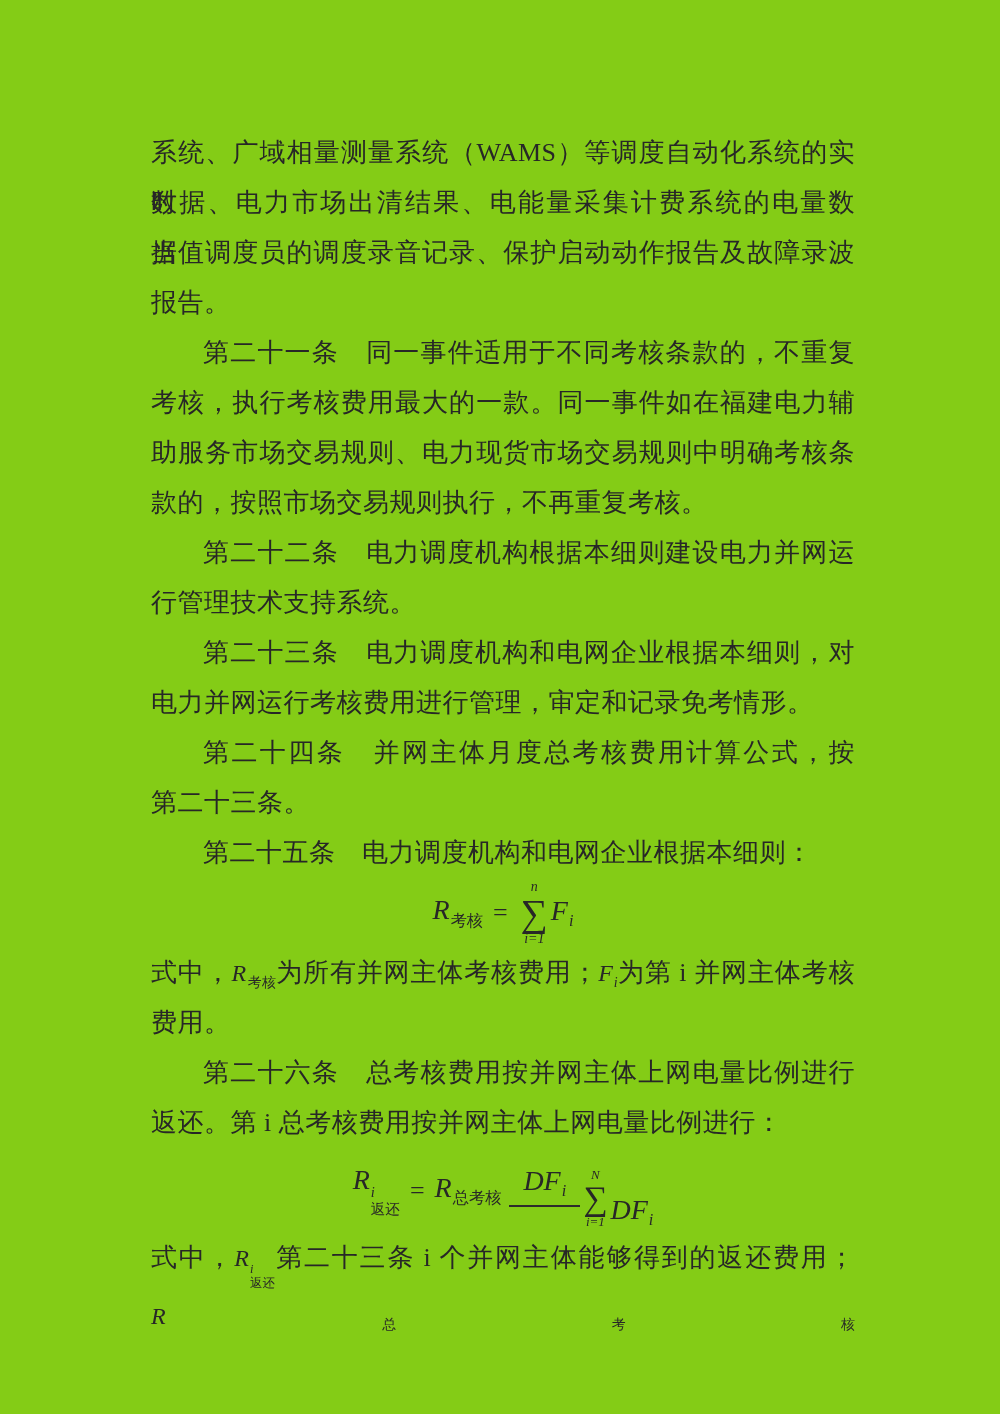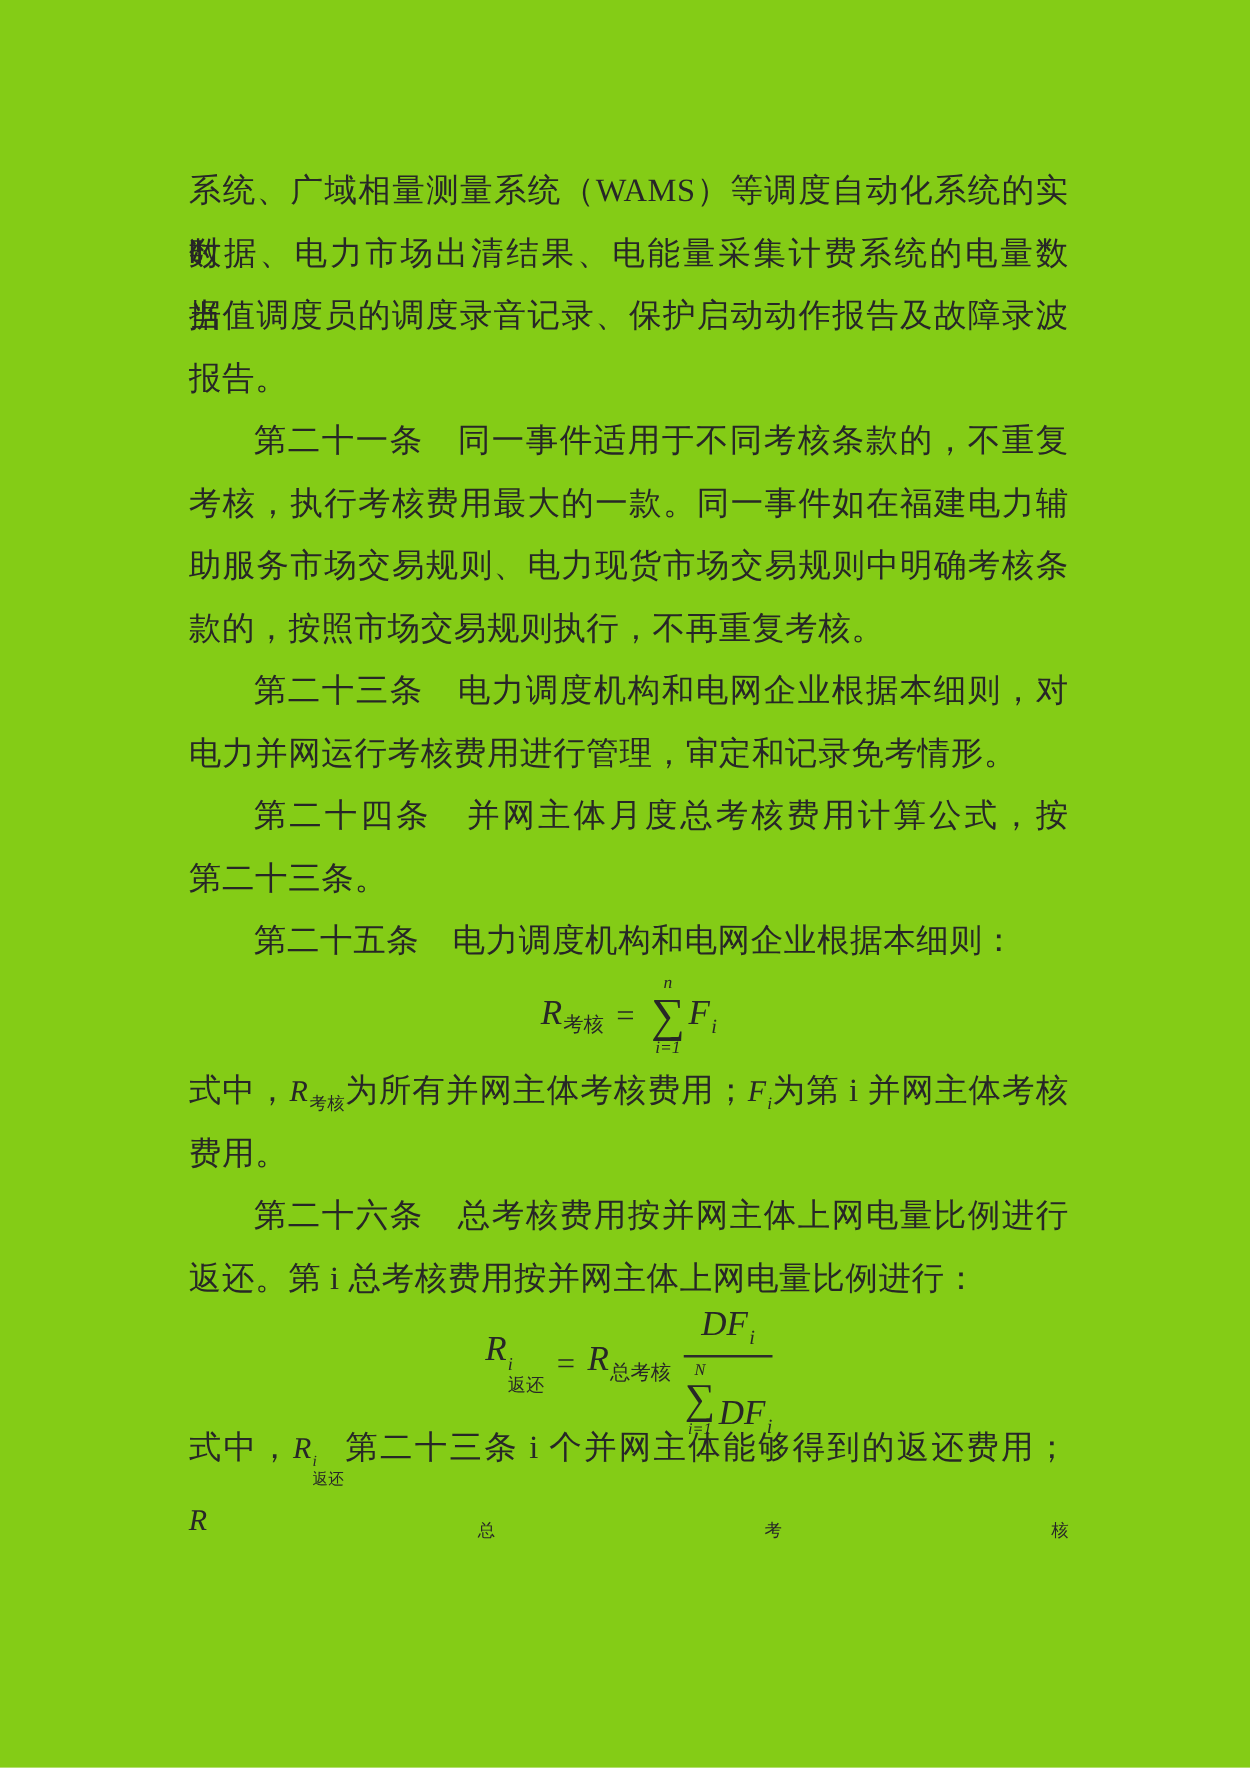--- a/index.html
+++ b/index.html
@@ -81,22 +81,22 @@
     display: inline-flex;
     flex-direction: column;
     align-items: center;
     line-height: 1;
     margin: 0 3px;
   }
   .sumtop, .sumbot { font-size: 14px; font-style: italic; line-height: 1.15; }
   .sumsig { font-size: 38px; line-height: 0.95; font-style: normal; }
   .mfrac {
     display: inline-flex;
-    flex-direction: column;
-    align-items: flex-end;
+    flex-direction: row;
+    align-items: flex-start;
     margin-left: 8px;
     transform: translateY(7px);
   }
   .fnum {
     border-bottom: 2px solid #2c2c2c;
     padding: 0 14px 4px 14px;
     display: inline-flex;
     align-items: center;
     justify-content: center;
   }
@@ -117,20 +117,24 @@
         <div class="line"><span class="txt">系统、广域相量测量系统（WAMS）等调度自动化系统的实时</span></div>
         <div class="line"><span class="txt">数据、电力市场出清结果、电能量采集计费系统的电量数据、</span></div>
         <div class="line"><span class="txt">当值调度员的调度录音记录、保护启动动作报告及故障录波</span></div>
         <div class="line last"><span class="txt">报告。</span></div>
       </div>
       <div class="para">
         <div class="line indent"><span class="txt">第二十一条　同一事件适用于不同考核条款的，不重复</span></div>
         <div class="line"><span class="txt">考核，执行考核费用最大的一款。同一事件如在福建电力辅</span></div>
         <div class="line"><span class="txt">助服务市场交易规则、电力现货市场交易规则中明确考核条</span></div>
         <div class="line last"><span class="txt">款的，按照市场交易规则执行，不再重复考核。</span></div>
+      </div>
+      <div class="para">
+        <div class="line indent"><span class="txt">第二十二条　电力调度机构根据本细则建设电力并网运</span></div>
+        <div class="line last"><span class="txt">行管理技术支持系统。</span></div>
       </div>
       <div class="para">
         <div class="line indent"><span class="txt">第二十三条　电力调度机构和电网企业根据本细则，对</span></div>
         <div class="line last"><span class="txt">电力并网运行考核费用进行管理，审定和记录免考情形。</span></div>
       </div>
       <div class="para">
         <div class="line indent"><span class="txt">第二十四条　并网主体月度总考核费用计算公式，按</span></div>
         <div class="line last"><span class="txt">第二十三条。</span></div>
       </div>
       <div class="para">

